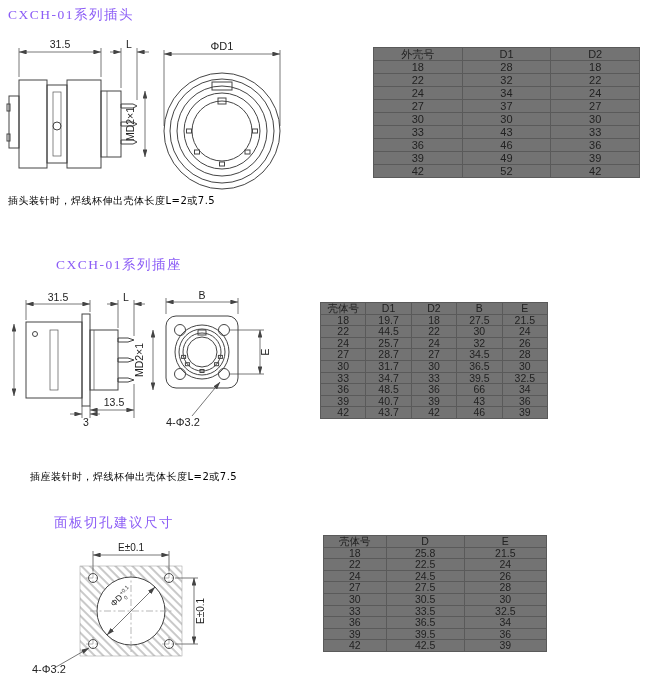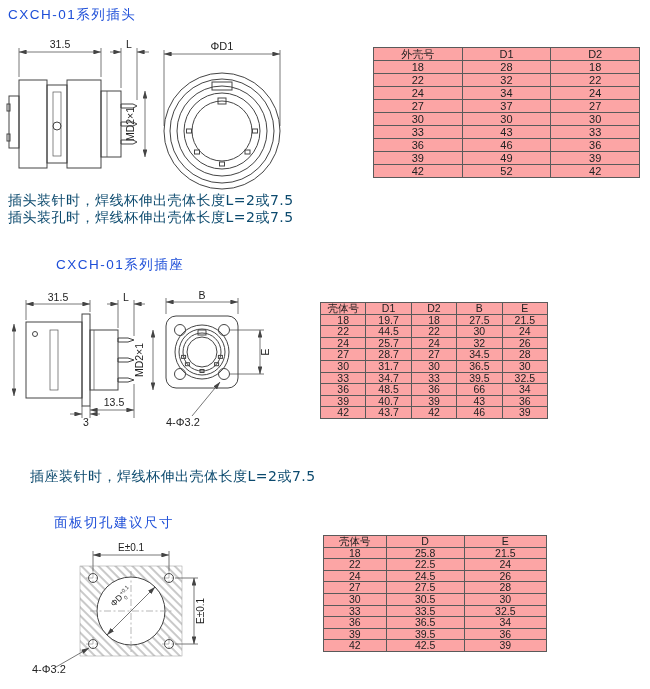--- a/index.html
+++ b/index.html
@@ -2,26 +2,26 @@
 <html><head>
 <meta charset="utf-8">
 <style>
   html,body{margin:0;padding:0;}
   body{
     width:650px;height:689px;position:relative;background:#ffffff;
     font-family:"Liberation Sans", sans-serif;color:#1a1a1a;overflow:hidden;
   }
   .abs{position:absolute;}
   .sec-title{
-    font-family:Liberation Sans, sans-serif;
-    font-size:13.5px;color:#1d4ed8;letter-spacing:1.5px;white-space:nowrap;
+    font-family:Liberation Serif, serif;
+    font-size:13.5px;color:#8b5cf6;letter-spacing:1.5px;white-space:nowrap;
   }
-  .notes{font-family:"DejaVu Sans", sans-serif;font-size:14px;line-height:17px;color:#0c4a6e;letter-spacing:0.5px;}
+  .notes{font-family:"DejaVu Sans", sans-serif;font-size:10px;line-height:17px;color:#000000;letter-spacing:0.5px;}
   .notes div{white-space:nowrap;}
-  table.dim{border-collapse:collapse;table-layout:fixed;width:100%;background:#fca5a5;}
+  table.dim{border-collapse:collapse;table-layout:fixed;width:100%;background:#737373;}
   table.dim th,table.dim td{
     border:1px solid #5a5a5a;text-align:center;font-weight:normal;
     padding:0;color:#222;overflow:hidden;white-space:nowrap;
   }
   .t1 th,.t1 td{font-size:11px;height:12px;line-height:12px;}
   .t2 th,.t2 td{font-size:10.5px;height:10.6px;line-height:10.6px;}
   .t3 th,.t3 td{font-size:10.5px;height:10.6px;line-height:10.6px;}
   .t3 th:nth-child(1){width:28%;} .t3 th:nth-child(2){width:35%;} .t3 th:nth-child(3){width:37%;}
   svg text{font-family:"Liberation Sans", sans-serif;fill:#222;}
   .obj{stroke:#444;fill:none;stroke-width:1;}
@@ -160,21 +160,20 @@
           <td>42</td>
           <td>52</td>
           <td>42</td>
         </tr>
       </tbody>
     </table>
 </div>
 
 <div class="abs notes" style="left:8px;top:192px;">
   <div>插头装针时，焊线杯伸出壳体长度L=2或7.5</div>
-  <div>插头装孔时，焊线杯伸出壳体长度L=2或7.5</div>
 </div>
 
 <div class="abs sec-title" style="left:24px;top:256px;margin-left:32px;">CXCH-01系列插座</div>
 
 <svg class="abs" style="left:8px;top:292px;" width="152" height="148" viewBox="0 0 152 148">
   <g>
     <line class="dimln" x1="6" y1="32" x2="6" y2="104" marker-start="url(#arr)" marker-end="url(#arr)"></line>
     <line class="dimln" x1="18" y1="28" x2="18" y2="8"></line>
     <line class="dimln" x1="82" y1="20" x2="82" y2="8"></line>
     <line class="dimln" x1="18" y1="12" x2="82" y2="12" marker-start="url(#arr)" marker-end="url(#arr)"></line>

